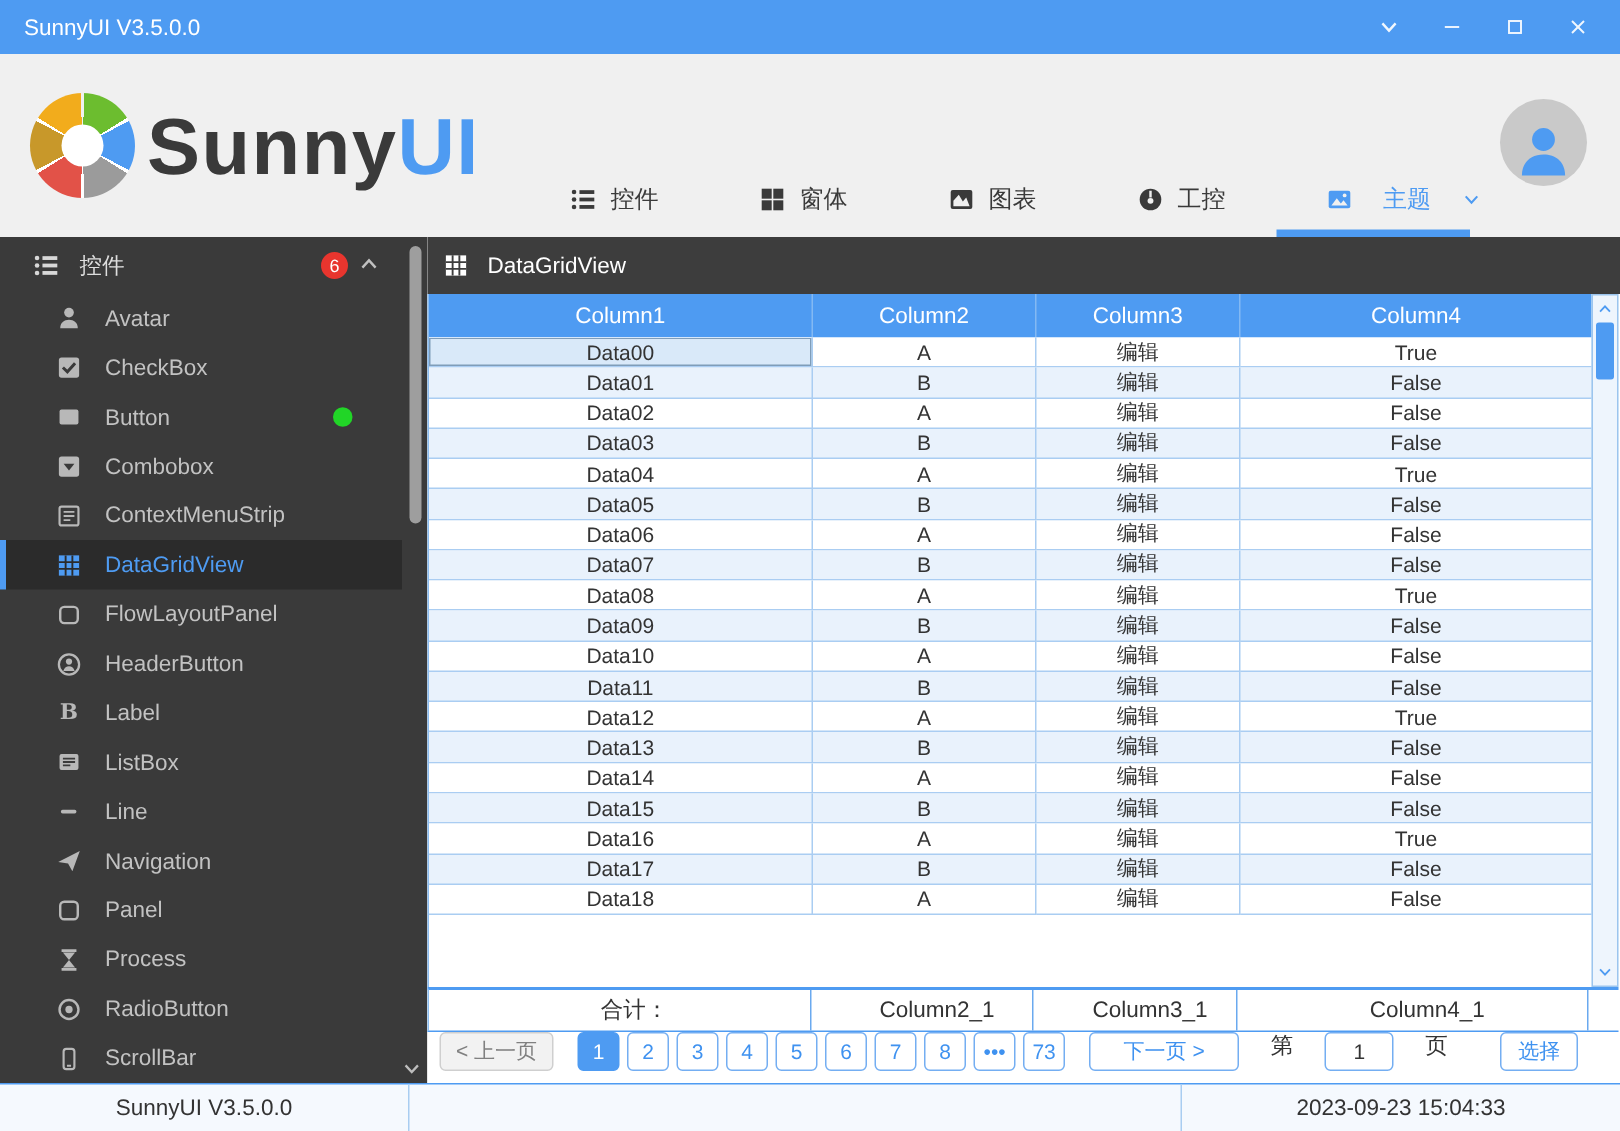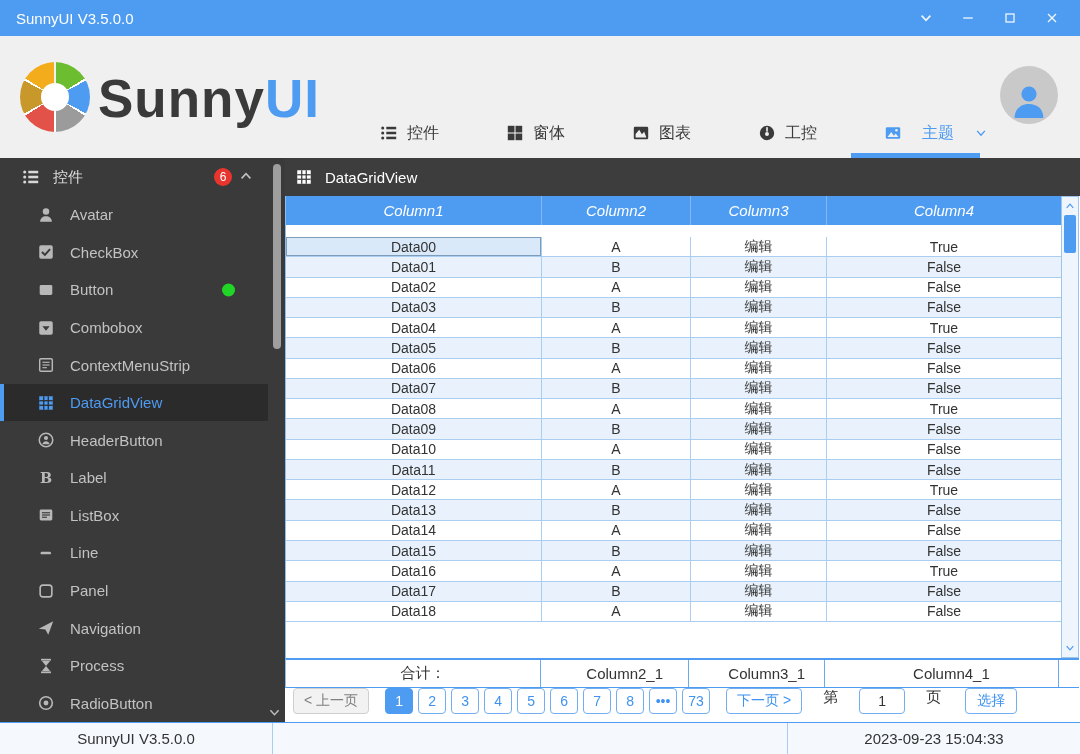--- a/index.html
+++ b/index.html
@@ -52,22 +52,22 @@
   .sb-thumb{position:absolute;top:2px;left:1px;width:8px;height:185px;background:#9e9e9e;border-radius:4px;}
   .sb-down{position:absolute;right:3px;bottom:2px;display:flex;cursor:pointer;}
 
   
   .main{position:absolute;left:285px;top:158px;width:795px;height:564px;background:#fff;}
   .panel-title{height:38px;background:#3d3d3d;color:#fff;display:flex;align-items:center;font-size:15px;}
   .panel-title .ic{margin-left:10px;display:flex;}
   .panel-title .lbl{margin-left:12px;}
   .grid-area{position:absolute;left:0;top:38px;width:794px;height:462px;border-left:1px solid #8abdf2;}
   .grid-header{display:flex;height:29px;width:776px;background:#4e9bf2;color:#fff;font-size:15px;}
-  .gh-cell{display:flex;align-items:center;justify-content:center;border-right:1px solid #83b9f3;cursor:pointer;font-style:italic;}
-  .rows{width:776px;height:385px;display:flex;flex-direction:column;margin-top:12px;}
+  .gh-cell{display:flex;align-items:center;justify-content:center;border-right:1px solid #83b9f3;cursor:pointer;}
+  .rows{width:776px;height:385px;display:flex;flex-direction:column;}
   .row{flex:1;display:flex;background:#fff;}
   .row:nth-child(even){background:#e9f2fc;}
   .cell{display:flex;align-items:center;justify-content:center;font-size:14px;color:#333;
     border-right:1px solid #aacdf2;border-bottom:1px solid #aacdf2;cursor:pointer;}
   .cell.selcell{background:#d9e9f9;box-shadow:inset 0 0 0 1px #7f9db9;}
   .c0{width:256px;}.c1{width:149px;}.c2{width:136px;}.c3{width:235px;}
   .vscroll{position:absolute;right:0;top:0;width:18px;height:462px;background:#eef5fd;
     border:1px solid #9cc5ee;display:flex;flex-direction:column;align-items:center;cursor:pointer;}
   .vthumb{width:12px;height:38px;background:#4e9bf2;border-radius:2px;margin-top:3px;}
   .vs-up{margin-top:3px;display:flex;}
@@ -75,26 +75,26 @@
   .summary{position:absolute;left:0;top:500px;width:794px;height:30px;display:flex;background:#fff;
     border-top:2px solid #4e9bf2;border-bottom:1px solid #4e9bf2;border-left:1px solid #8abdf2;
     font-size:15px;color:#333;}
   .sum-cell{display:flex;align-items:center;justify-content:center;border-right:1px solid #6aa9ef;padding-left:20px;}
   .sum-fill{width:17px;border-right:none;}
   .pagination{position:absolute;left:0;top:530px;width:853px;height:34px;display:flex;
     gap:16px;padding-left:8px;background:#fff;font-size:14px;}
   .pg-btn{height:26px;min-width:28px;display:flex;align-items:center;justify-content:center;
     border:1px solid #74aef2;border-radius:4px;color:#3f92f0;background:#fff;padding:0 5px;cursor:pointer;}
   .pg-prev{background:#f2f2f2;border-color:#cfcfcf;color:#808080;padding:0 10px;}
-  .pg-next{padding:0 10px;}
+  .pg-next{padding:0 22px;}
   .pg-btn.active{background:#4e9bf2;border-color:#4e9bf2;color:#fff;}
   .pg-label{color:#333;margin:0 5px;font-size:15px;}
   .pg-input{width:46px;height:26px;border:1px solid #74aef2;border-radius:4px;text-align:center;
     font-size:14px;color:#333;background:#fff;}
-  .pg-select{padding:0 11px;margin-left:3px;}
+  .pg-select{padding:0 11px;margin-left:14px;}
 
   
   .statusbar{position:absolute;left:0;top:722px;width:1080px;height:32px;background:#f5f9fe;
     border-top:1px solid #4e9bf2;display:flex;font-size:15px;color:#333;}
   .st-sec{display:flex;align-items:center;justify-content:center;}
   .st-1{width:273px;border-right:1px solid #a9cdf1;}
   .st-2{flex:1;border-right:1px solid #a9cdf1;}
   .st-3{width:292px;}
 </style>
 </head>
@@ -279,20 +279,28 @@
                 <line x1="7.5" y1="2.5" x2="7.5" y2="17.5"></line>
                 <line x1="12.5" y1="2.5" x2="12.5" y2="17.5"></line>
               </g>
             </svg>
           </span>
           <span class="lbl">DataGridView</span>
         </div>
         <div class="sb-item">
           <span class="ic">
             <svg width="18" height="18" viewBox="0 0 20 20" xmlns="http://www.w3.org/2000/svg">
+              <rect x="3.5" y="4" width="13" height="12" rx="3" fill="none" stroke="#b8b8b8" stroke-width="1.8"></rect>
+            </svg>
+          </span>
+          <span class="lbl">FlowLayoutPanel</span>
+        </div>
+        <div class="sb-item">
+          <span class="ic">
+            <svg width="18" height="18" viewBox="0 0 20 20" xmlns="http://www.w3.org/2000/svg">
               <circle cx="10" cy="10" r="7.5" fill="none" stroke="#b8b8b8" stroke-width="1.7"></circle>
               <circle cx="10" cy="7.8" r="2.3" fill="#b8b8b8"></circle>
               <path d="M5.8 14.8 c0.8-2.5 2.4-3.5 4.2-3.5 s3.4 1 4.2 3.5 z" fill="#b8b8b8"></path>
             </svg>
           </span>
           <span class="lbl">HeaderButton</span>
         </div>
         <div class="sb-item">
           <span class="ic">
             <svg width="18" height="18" viewBox="0 0 20 20" xmlns="http://www.w3.org/2000/svg">
@@ -318,52 +326,61 @@
           <span class="ic">
             <svg width="18" height="18" viewBox="0 0 20 20" xmlns="http://www.w3.org/2000/svg">
               <rect x="4" y="8.7" width="11.5" height="2.8" rx="1.3" fill="#b8b8b8"></rect>
             </svg>
           </span>
           <span class="lbl">Line</span>
         </div>
         <div class="sb-item">
           <span class="ic">
             <svg width="18" height="18" viewBox="0 0 20 20" xmlns="http://www.w3.org/2000/svg">
+              <polygon points="2,10.8 18,2.5 12.5,17.5 9.3,11.8" fill="#b8b8b8"></polygon>
+            </svg>
+          </span>
+          <span class="lbl">Navigation</span>
+        </div>
+        <div class="sb-item">
+          <span class="ic">
+            <svg width="18" height="18" viewBox="0 0 20 20" xmlns="http://www.w3.org/2000/svg">
               <rect x="3.5" y="3.5" width="13" height="13" rx="3" fill="none" stroke="#b8b8b8" stroke-width="1.8"></rect>
             </svg>
           </span>
           <span class="lbl">Panel</span>
-        </div>
-        <div class="sb-item">
-          <span class="ic">
-            <svg width="18" height="18" viewBox="0 0 20 20" xmlns="http://www.w3.org/2000/svg">
-              <polygon points="2,10.8 18,2.5 12.5,17.5 9.3,11.8" fill="#b8b8b8"></polygon>
-            </svg>
-          </span>
-          <span class="lbl">Navigation</span>
         </div>
         <div class="sb-item">
           <span class="ic">
             <svg width="18" height="18" viewBox="0 0 20 20" xmlns="http://www.w3.org/2000/svg">
               <line x1="4.5" y1="3" x2="15.5" y2="3" stroke="#b8b8b8" stroke-width="2"></line>
               <line x1="4.5" y1="17" x2="15.5" y2="17" stroke="#b8b8b8" stroke-width="2"></line>
               <polygon points="5.5,4.5 14.5,4.5 10,10" fill="#b8b8b8"></polygon>
               <polygon points="5.5,15.5 14.5,15.5 10,10" fill="#b8b8b8"></polygon>
             </svg>
           </span>
           <span class="lbl">Process</span>
         </div>
         <div class="sb-item">
           <span class="ic">
             <svg width="18" height="18" viewBox="0 0 20 20" xmlns="http://www.w3.org/2000/svg">
               <circle cx="10" cy="10" r="7" fill="none" stroke="#b8b8b8" stroke-width="1.8"></circle>
               <circle cx="10" cy="10" r="2.7" fill="#b8b8b8"></circle>
             </svg>
           </span>
           <span class="lbl">RadioButton</span>
+        </div>
+        <div class="sb-item">
+          <span class="ic">
+            <svg width="18" height="18" viewBox="0 0 20 20" xmlns="http://www.w3.org/2000/svg">
+              <rect x="6" y="2.5" width="8" height="15" rx="2" fill="none" stroke="#b8b8b8" stroke-width="1.6"></rect>
+              <line x1="8.5" y1="15" x2="11.5" y2="15" stroke="#b8b8b8" stroke-width="1.3"></line>
+            </svg>
+          </span>
+          <span class="lbl">ScrollBar</span>
         </div>
       </div>
     <div class="sb-scroll">
         <div class="sb-thumb"></div>
       </div>
     <span class="sb-down">
         <svg width="15" height="15" viewBox="0 0 20 20" xmlns="http://www.w3.org/2000/svg">
           <polyline points="4.5,7 10,13 15.5,7" fill="none" stroke="#bdbdbd" stroke-width="2"></polyline>
         </svg>
       </span>

